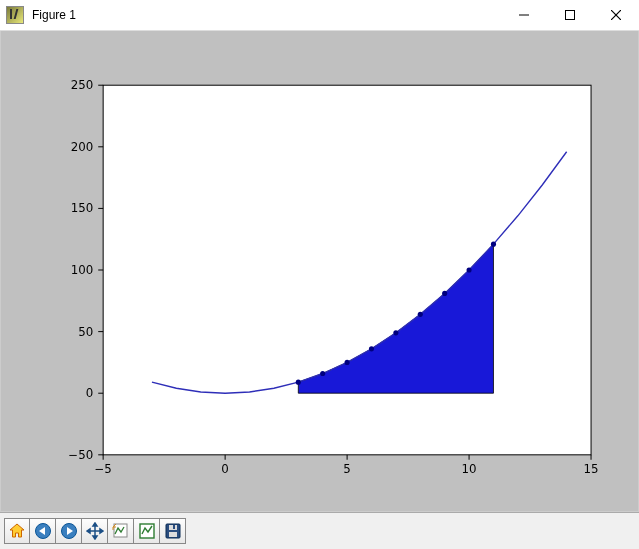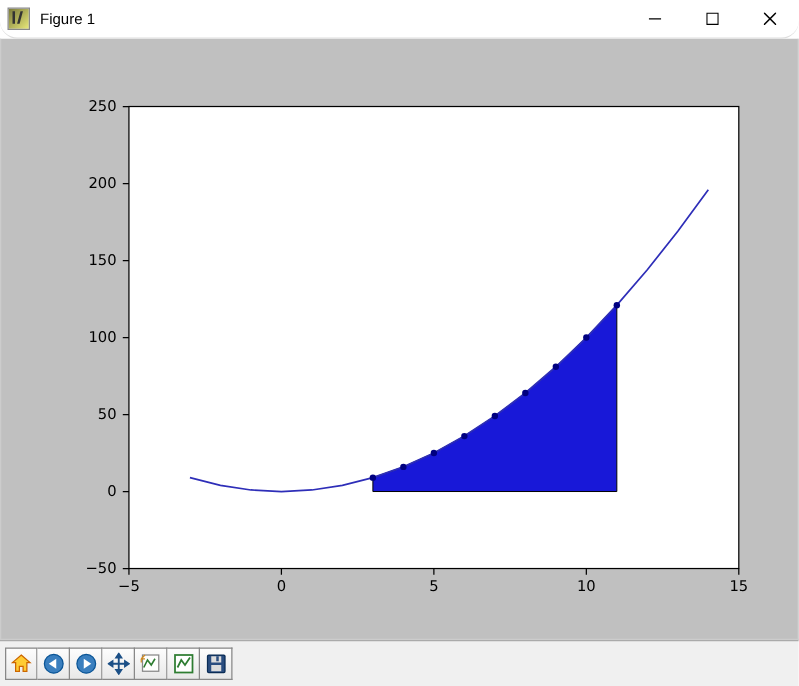--- a/index.html
+++ b/index.html
@@ -19,21 +19,20 @@
     flex-direction: column;
     box-sizing: border-box;
   }
   .titlebar {
     height: 30px;
     background: #fff;
     display: flex;
     align-items: center;
     border-bottom: 1px solid #ddd;
     user-select: none;
-    border-radius: 14px;
   }
   .titlebar .app-icon {
     width: 16px;
     height: 16px;
     margin: 0 6px;
     display: inline-block;
     background: linear-gradient(135deg,#7a7a3a 0%,#e8e87a 100%);
     border: 1px solid #888;
     position: relative;
   }

